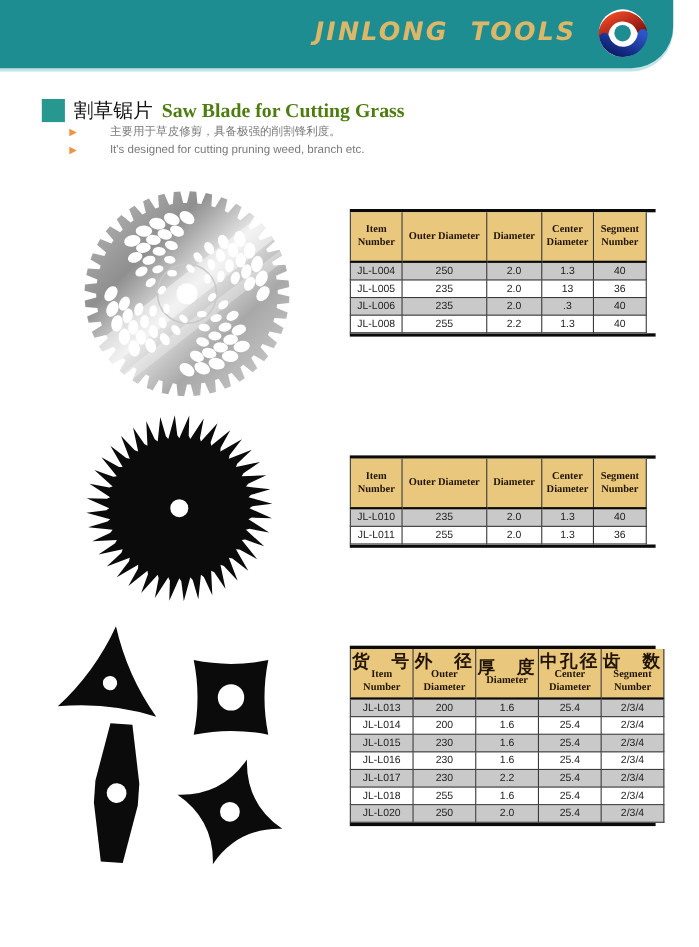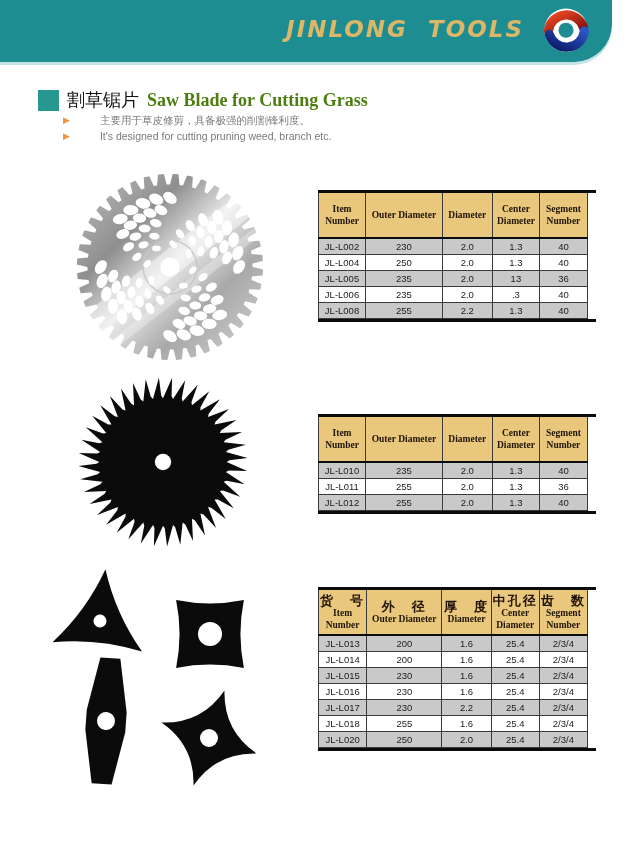--- a/index.html
+++ b/index.html
@@ -47,21 +47,21 @@
   #t3{top:587px}
   table.spec{border-collapse:collapse;width:100%;}
   table.spec th{
     background:var(--tan);border:1px solid #3a3a3a;border-top:none;
     border-bottom:2px solid #0b0b0b;
     font-family:"Liberation Serif",serif;font-weight:700;font-size:9.5px;
     color:#211305;text-align:center;vertical-align:middle;height:40px;
     padding:2px 1px;line-height:12px;
   }
   table.spec th .zh{
-    font-family:"DejaVu Sans",sans-serif;font-size:13px;letter-spacing:2px;
+    font-family:"DejaVu Sans",sans-serif;font-size:16px;letter-spacing:2px;
     line-height:13px;white-space:nowrap;
   }
   table.spec td{
     border:1px solid #3a3a3a;text-align:center;font-size:9.5px;color:#1c1c1c;
     height:15px;padding:0;line-height:15px;
   }
   table.spec tbody tr:nth-child(odd) td{background:var(--grayrow);}
   table.spec tbody tr:nth-child(even) td{background:#ffffff;}
 </style>
 </head>
@@ -251,27 +251,20 @@
             <div>Diameter</div>
           </th>
           <th>
             <div>Segment</div>
             <div>Number</div>
           </th>
         </tr>
       </thead>
       <tbody>
         <tr>
-          <td>JL-L002</td>
-          <td>230</td>
-          <td>2.0</td>
-          <td>1.3</td>
-          <td>40</td>
-        </tr>
-        <tr>
           <td>JL-L004</td>
           <td>250</td>
           <td>2.0</td>
           <td>1.3</td>
           <td>40</td>
         </tr>
         <tr>
           <td>JL-L005</td>
           <td>235</td>
           <td>2.0</td>
@@ -334,27 +327,20 @@
           <td>1.3</td>
           <td>40</td>
         </tr>
         <tr>
           <td>JL-L011</td>
           <td>255</td>
           <td>2.0</td>
           <td>1.3</td>
           <td>36</td>
         </tr>
-        <tr>
-          <td>JL-L012</td>
-          <td>255</td>
-          <td>2.0</td>
-          <td>1.3</td>
-          <td>40</td>
-        </tr>
       </tbody>
     </table>
 </div>
 <div id="t3" class="tblwrap">
   <table class="spec">
       <colgroup>
         <col style="width: 46px;">
         <col style="width: 75px;">
         <col style="width: 49px;">
         <col style="width: 46px;">

